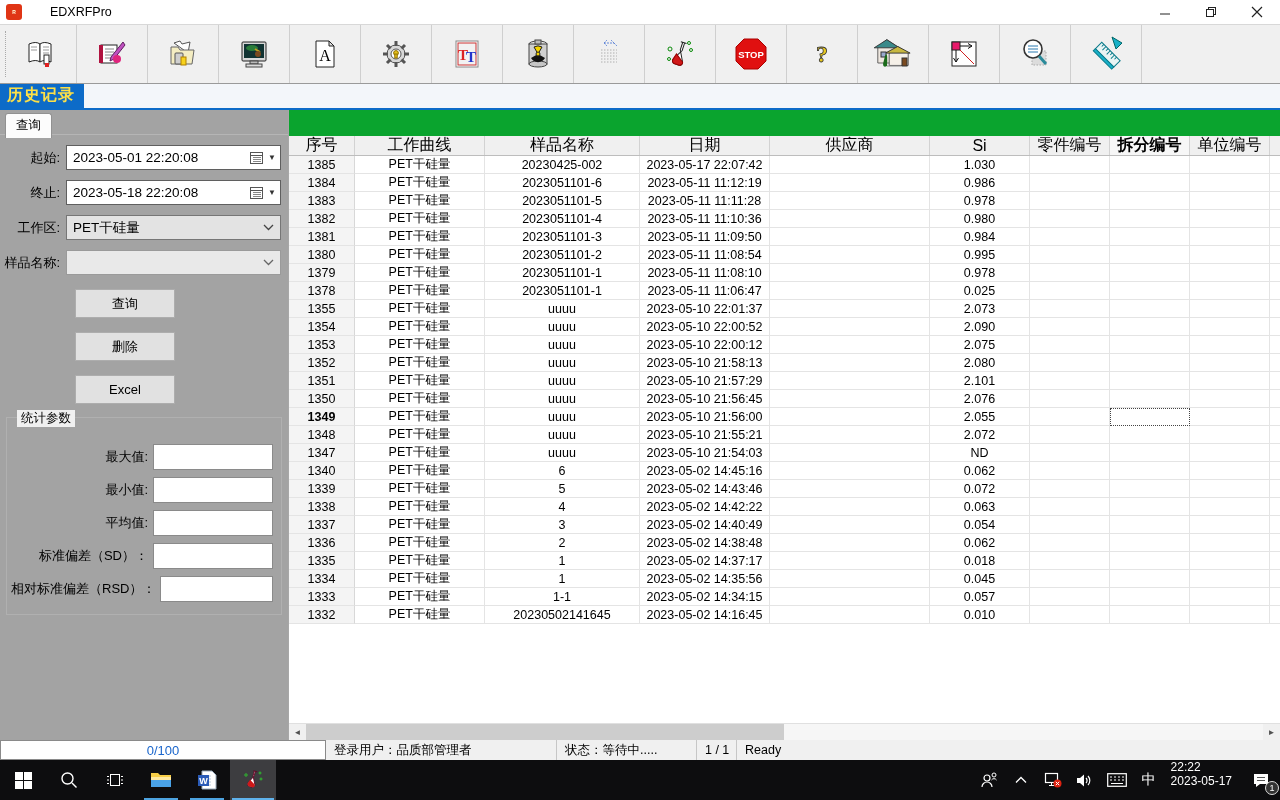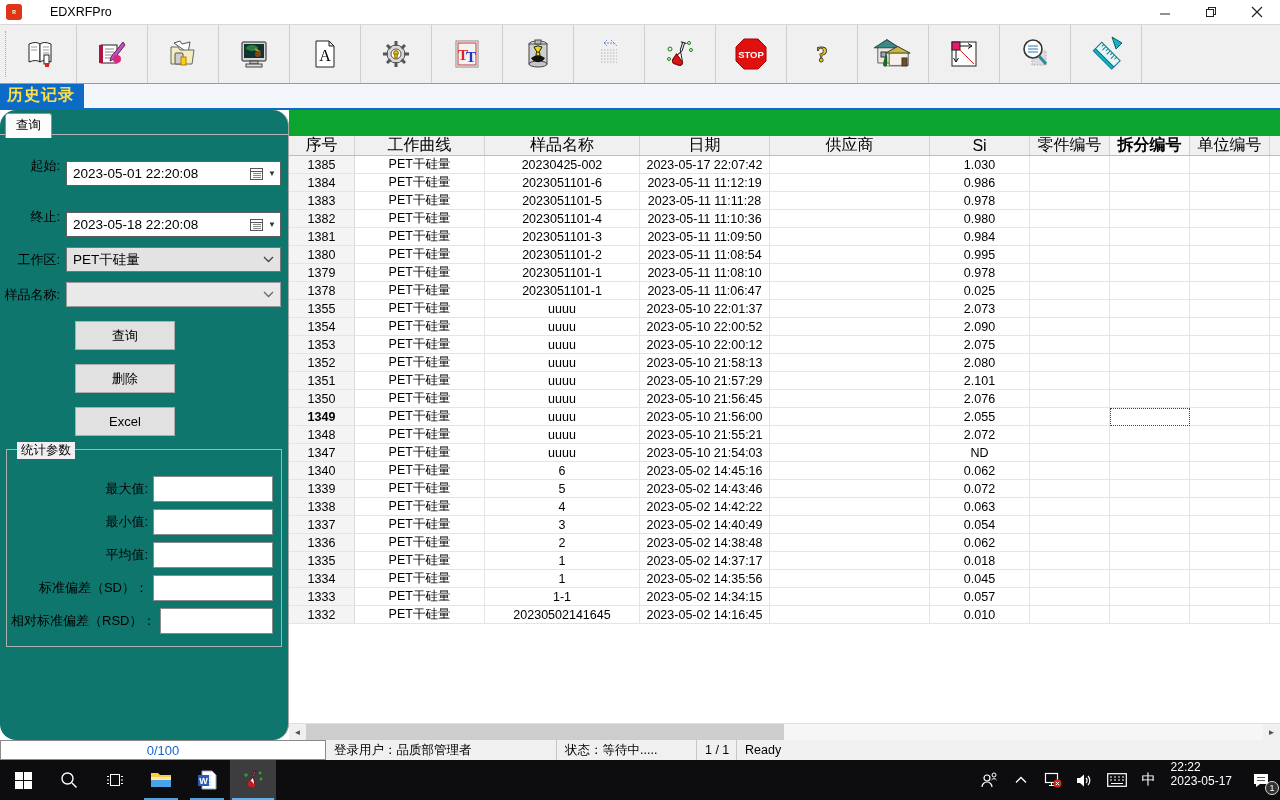--- a/index.html
+++ b/index.html
@@ -24,28 +24,28 @@
   .tb-rest { flex:1; }
 
   
   .pageheader { height:26px; background:#f3f6fa; border-bottom:2px solid #0d6bc8; display:flex; align-items:flex-end; }
   .pagechip { background:#0d6bc8; color:#fde047; font-weight:bold; font-size:16px; padding:1px 9px 2px 7px; letter-spacing:1px; }
 
   
   .content { height:630px; display:flex; }
 
   
-  .leftpanel { width:289px; background:#0f766e; border-right:1px solid #a7a7a7; position:relative;border-radius:16px; }
+  .leftpanel { width:289px; background:#a3a3a3; border-right:1px solid #a7a7a7; position:relative; }
   .tabstrip { height:25px; position:relative; padding-left:5px; }
   .tabstrip::after { content:""; position:absolute; left:0; right:0; bottom:0; border-bottom:1px solid #b5b5b5; }
   .tab { display:inline-block; position:relative; z-index:2; background:#fcfcfc; border:1px solid #919191; border-bottom:none;
          border-radius:3px 3px 0 0; padding:3px 10px 4px 10px; font-size:12.5px; margin-top:3px; }
   .fieldrow { display:flex; align-items:center; margin-top:10px; padding-right:7px; }
   .flabel { width:66px; text-align:right; padding-right:6px; font-size:13px; }
-  .dtfield { flex:1; height:25px; background:#fff; border:1px solid #5f5f5f; display:flex; align-items:center; padding:0 2px 0 6px; font-size:13.5px;margin-top:16px; }
+  .dtfield { flex:1; height:25px; background:#fff; border:1px solid #5f5f5f; display:flex; align-items:center; padding:0 2px 0 6px; font-size:13.5px; }
   .dtfield .sp { flex:1; }
   .calico { width:13px; height:13px; margin-right:3px; }
   .ddarrow { font-size:8px; color:#333; padding:0 2px; }
   .combo { flex:1; height:25px; background:#e3e3e3; border:1px solid #767676; display:flex; align-items:center; padding:0 6px; font-size:13.5px; }
   .combo .sp { flex:1; }
   .chev { width:11px; height:7px; }
   .pbtn { display:block; width:100px; height:29px; margin:14px 0 0 75px; background:#e1e1e1; border:1px solid #adadad; font-size:13px;
           font-family:inherit; text-align:center; line-height:27px; }
   .groupbox { margin:13px 6px 0 6px; border:1px solid #b0b0b0; position:relative; padding:18px 8px 12px 4px; }
   .grouplabel { position:absolute; top:-8px; left:10px; background:#f0f0f0; padding:0 4px; font-size:12.5px; }

